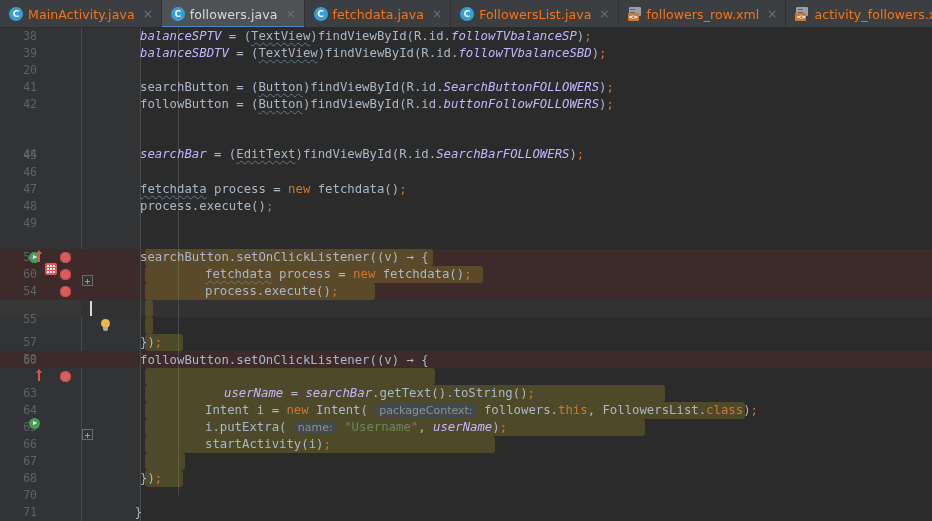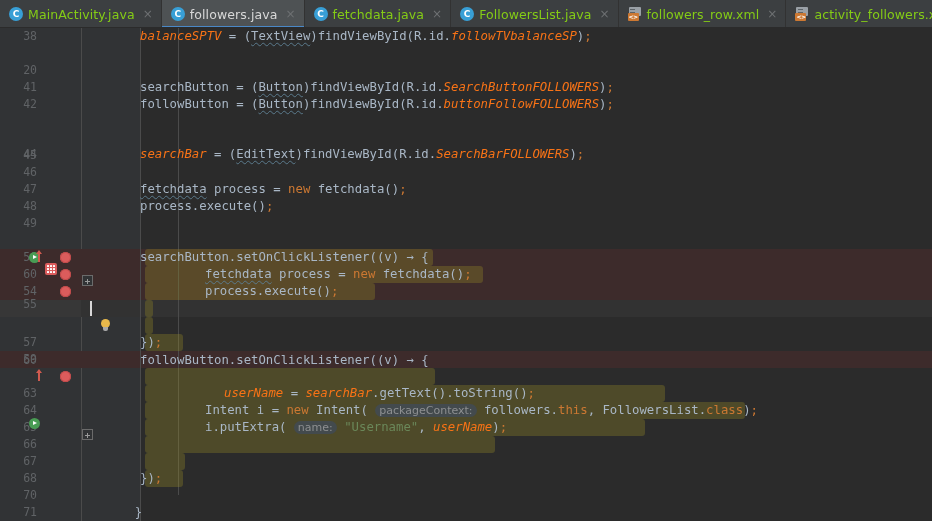--- a/index.html
+++ b/index.html
@@ -39,21 +39,21 @@
   .tab.active::after {
     content: "";
     position: absolute;
     left: 0; right: 0; bottom: 0;
     height: 2px;
     background: #4a88c7;
   }
   .tab-label {
     font-family: "DejaVu Sans", sans-serif;
     font-size: 12.5px;
-    color: #84cc16;
+    color: #f97316;
     letter-spacing: 0.1px;
   }
   .tab.active .tab-label { color: #d8d8d8; }
   .tab-close {
     font-family: "DejaVu Sans", sans-serif;
     font-size: 12px;
     color: #6e7173;
     margin-left: 3px;
     line-height: 1;
     cursor: pointer;
@@ -175,21 +175,21 @@
     background: #373737;
   }
 
   
   .hl {
     position: absolute;
     background: rgba(160,146,38,0.30);
     border-radius: 3px;
     pointer-events: none;
   }
-  .t-field  { color: #f97316; font-style: italic; }
+  .t-field  { color: #c4b5fd; font-style: italic; }
   .t-kw     { color: #cc7832; }
   .t-str    { color: #6a8759; }
   .t-cast   { color: #a9b7c6; }
 
   
   .squig {
     text-decoration: underline;
     text-decoration-style: wavy;
     text-decoration-color: #5a7a8c;
     text-decoration-thickness: 1px;
@@ -377,20 +377,24 @@
   <div class="hl" style="left:145px; top:391px; width:500px; height:17px;"></div>
   <div class="hl" style="left:145px; top:408px; width:350px; height:17px;"></div>
   <div class="hl" style="left:145px; top:425px; width:40px;  height:17px;"></div>
   <div class="hl" style="left:145px; top:442px; width:38px;  height:17px;"></div>
 
   <div class="row" style="top:0px">
     <span class="lnum">38</span>
     <span class="code"><span class="t-field">balanceSPTV</span> = (<span class="t-cast squig">TextView</span>)<span>findViewById</span>(<span>R.id.</span><span class="t-field">followTVbalanceSP</span>)<span class="t-kw">;</span></span>
   </div>
 
+  <div class="row" style="top:17px">
+    <span class="lnum">39</span>
+    <span class="code"><span class="t-field">balanceSBDTV</span> = (<span class="t-cast squig">TextView</span>)<span>findViewById</span>(<span>R.id.</span><span class="t-field">followTVbalanceSBD</span>)<span class="t-kw">;</span></span>
+  </div>
 
   <div class="row" style="top:34px">
     <span class="lnum">20</span>
   </div>
 
   <div class="row" style="top:51px">
     <span class="lnum">41</span>
     <span class="code"><span>searchButton</span> = (<span class="t-cast squig">Button</span>)<span>findViewById</span>(<span>R.id.</span><span class="t-field">SearchButtonFOLLOWERS</span>)<span class="t-kw">;</span></span>
   </div>
 
@@ -436,21 +440,21 @@
   <div class="row" style="top:238px">
     <span class="lnum">60</span>
     <span class="code" style="left:205px"><span class="squig">fetchdata</span> <span>process</span> = <span class="t-kw">new</span> <span>fetchdata</span>()<span class="t-kw">;</span></span>
   </div>
 
   <div class="row" style="top:255px">
     <span class="lnum">54</span>
     <span class="code" style="left:205px"><span>process</span>.<span>execute</span>()<span class="t-kw">;</span></span>
   </div>
 
-  <div class="row" style="top:268px">
+  <div class="row" style="top:283px">
     <span class="lnum">55</span>
   </div>
 
 
   <div class="row" style="top:306px">
     <span class="lnum">57</span>
     <span class="code">})<span class="t-kw">;</span></span>
   </div>
 
   <div class="row" style="top:323px">
@@ -472,20 +476,21 @@
     <span class="code" style="left:205px"><span>Intent</span> <span>i</span> = <span class="t-kw">new</span> <span>Intent</span>( <span class="hint">packageContext:</span> <span>followers</span>.<span class="t-kw">this</span>, <span>FollowersList</span>.<span class="t-kw">class</span>)<span class="t-kw">;</span></span>
   </div>
 
   <div class="row" style="top:391px">
     <span class="lnum">65</span>
     <span class="code" style="left:205px"><span>i</span>.<span>putExtra</span>( <span class="hint">name:</span> <span class="t-str">"Username"</span>, <span class="t-field">userName</span>)<span class="t-kw">;</span></span>
   </div>
 
   <div class="row" style="top:408px">
     <span class="lnum">66</span>
+    <span class="code" style="left:205px"><span>startActivity</span>(<span>i</span>)<span class="t-kw">;</span></span>
   </div>
 
   <div class="row" style="top:425px">
     <span class="lnum">67</span>
   </div>
 
   <div class="row" style="top:442px">
     <span class="lnum">68</span>
     <span class="code">})<span class="t-kw">;</span></span>
   </div>

